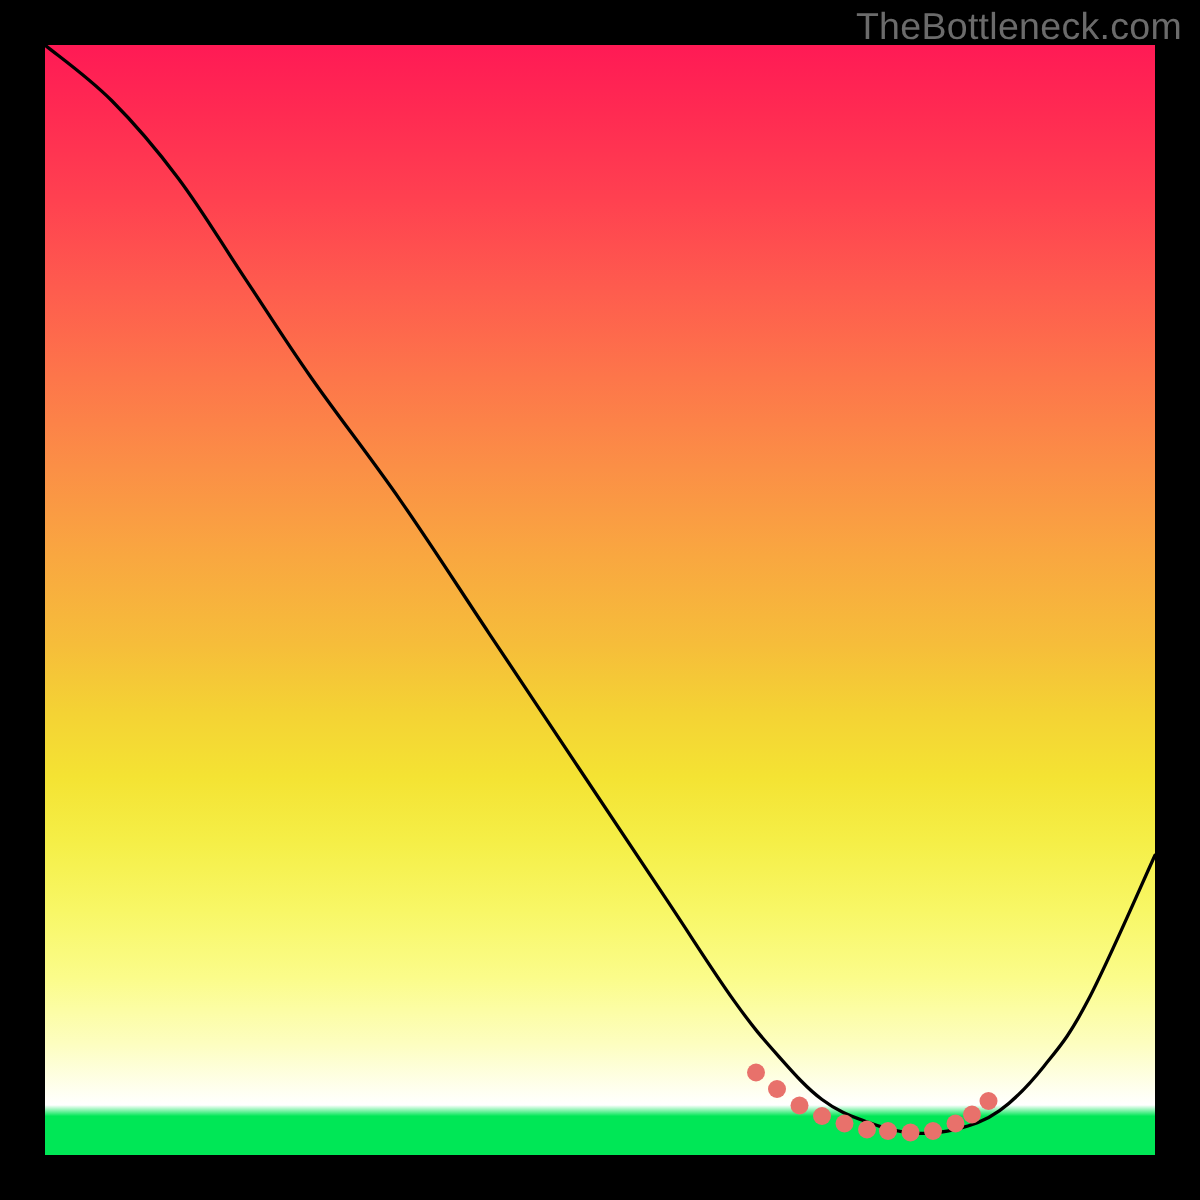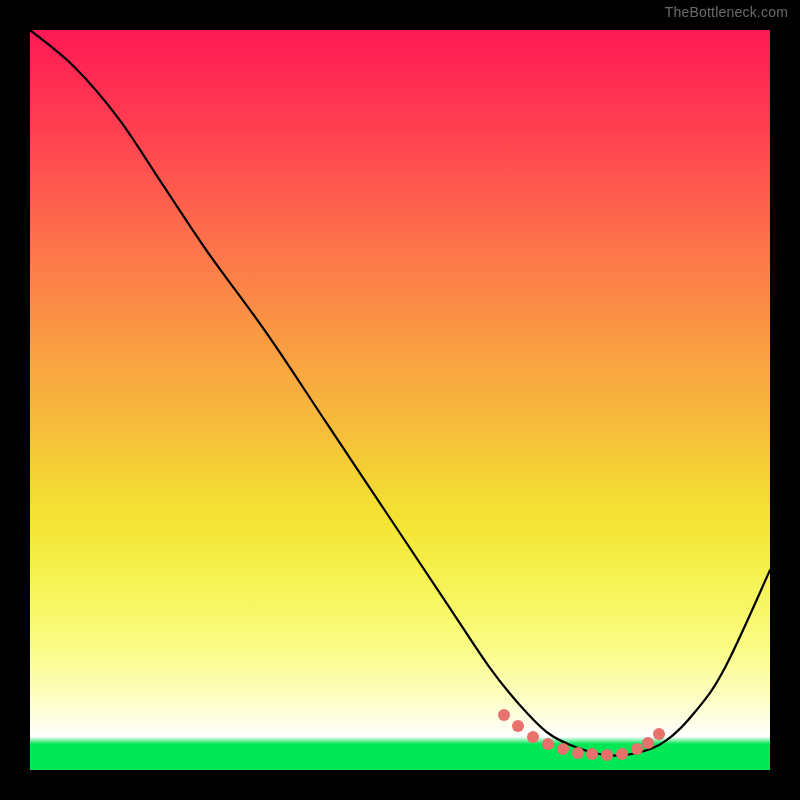--- a/index.html
+++ b/index.html
@@ -4,21 +4,21 @@
 <style>
   * { margin: 0; padding: 0; box-sizing: border-box; }
   html, body { width: 800px; height: 800px; overflow: hidden; }
   body { background: #000; position: relative; font-family: Arial, sans-serif; }
 
   .watermark {
     position: absolute;
     top: 4px;
     right: 12px;
     color: #6b6b6b;
-    font-size: 14px;
+    font-size: 25px;
     font-weight: 500;
     letter-spacing: 0.2px;
     z-index: 10;
   }
 
   .plot {
     position: absolute;
     left: 30px;
     top: 30px;
     width: 740px;

